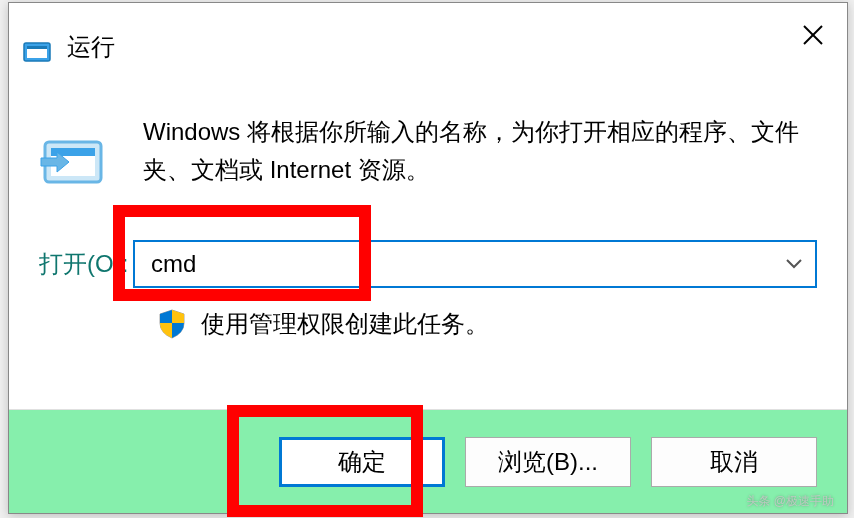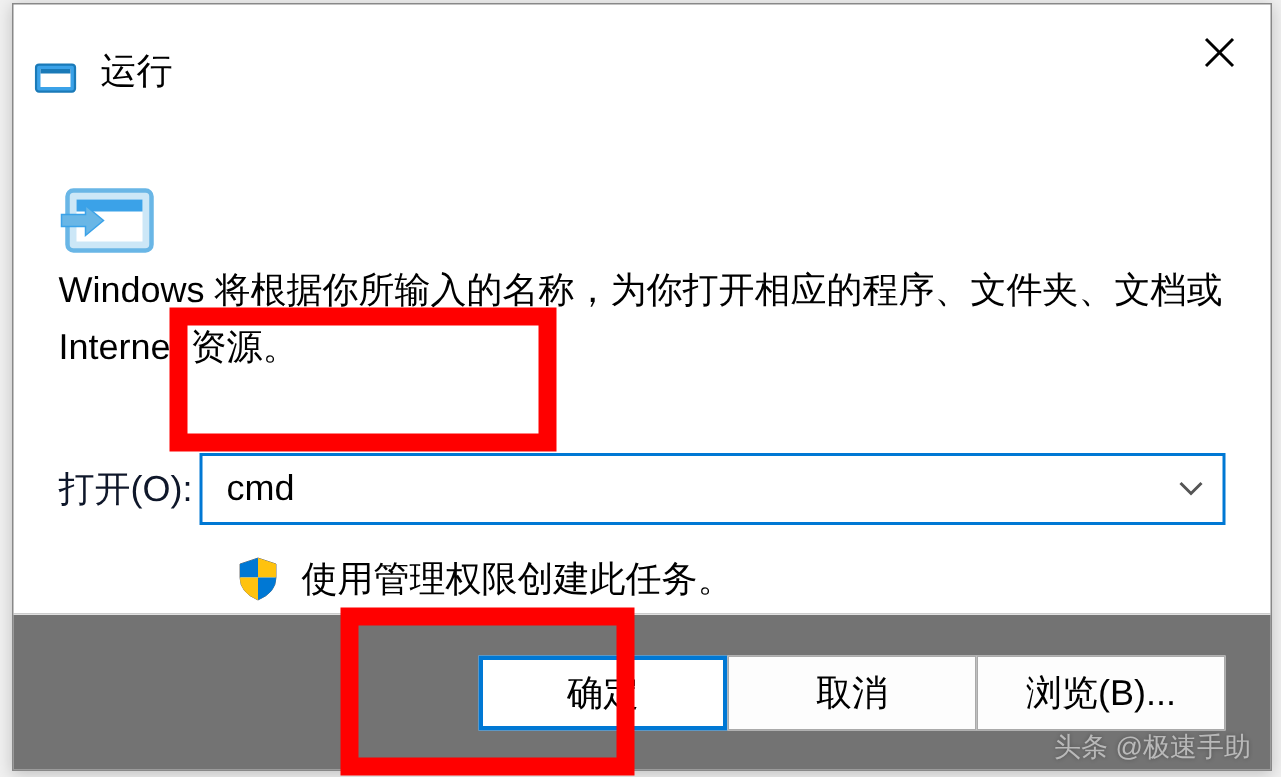--- a/index.html
+++ b/index.html
@@ -59,23 +59,22 @@
       font-size: 28px;
       cursor: pointer;
       color: #000;
     }
     .content {
       padding: 50px 30px 0 30px;
       position: relative;
     }
     .desc-row {
       display: flex;
-      align-items: flex-start;
+      align-items: flex-end;
       margin-bottom: 50px;
-      flex-direction: column;
     }
     .run-icon-large {
       width: 70px;
       height: 62px;
       margin-right: 34px;
       margin-left: 0;
       flex-shrink: 0;
       display: inline-flex;
       align-items: center;
       justify-content: center;
@@ -90,21 +89,21 @@
       color: #000;
       flex: 1;
     }
     .input-row {
       display: flex;
       align-items: center;
       margin-top: 10px;
     }
     .open-label {
       font-size: 24px;
-      color: #0f172a;
+      color: #0f766e;
       width: 94px;
       flex-shrink: 0;
     }
     .combo-wrap {
       flex: 1;
       position: relative;
     }
     .combo-input {
       width: 100%;
       height: 48px;
@@ -144,26 +143,27 @@
     .admin-text {
       font-size: 24px;
       color: #000;
     }
     .button-bar {
       position: absolute;
       bottom: 0;
       left: 0;
       right: 0;
       height: 104px;
-      background: #737373;
+      background: #86efac;
       border-top: 1px solid #e0e0e0;
       display: flex;
       align-items: center;
       justify-content: flex-end;
       padding-right: 30px;
+      gap: 20px;
     }
     .btn {
       width: 166px;
       height: 50px;
       font-size: 24px;
       font-family: inherit;
       cursor: pointer;
       display: flex;
       align-items: center;
       justify-content: center;
@@ -193,21 +193,21 @@
     .highlight-ok {
       left: 218px;
       top: 402px;
       width: 196px;
       height: 112px;
     }
     .watermark {
       position: absolute;
       right: 20px;
       bottom: 8px;
-      font-size: 18px;
+      font-size: 12px;
       color: rgba(200,200,200,0.85);
       text-shadow: 0 0 3px rgba(0,0,0,0.3);
       z-index: 200;
     }
   </style>
 </head>
 <body>
 
 <div class="dialog">
   <div class="titlebar">
@@ -261,21 +261,21 @@
           <path d="M14 14 L26 14 Q26 24 14 29 Z" fill="#0078d4"></path>
           <path d="M14 14 L2 14 Q2 24 14 29 Z" fill="#ffc20e"></path>
         </svg>
       </span>
       <span class="admin-text">使用管理权限创建此任务。</span>
     </div>
   </div>
 
   <div class="button-bar">
     <button class="btn btn-ok">确定</button>
+    <button class="btn btn-browse">浏览(B)...</button>
     <button class="btn btn-cancel">取消</button>
-    <button class="btn btn-browse">浏览(B)...</button>
   </div>
 
   <div class="highlight-box highlight-input"></div>
   <div class="highlight-box highlight-ok"></div>
 </div>
 
 <div class="watermark">头条 @极速手助</div>
 
 </body></html>

